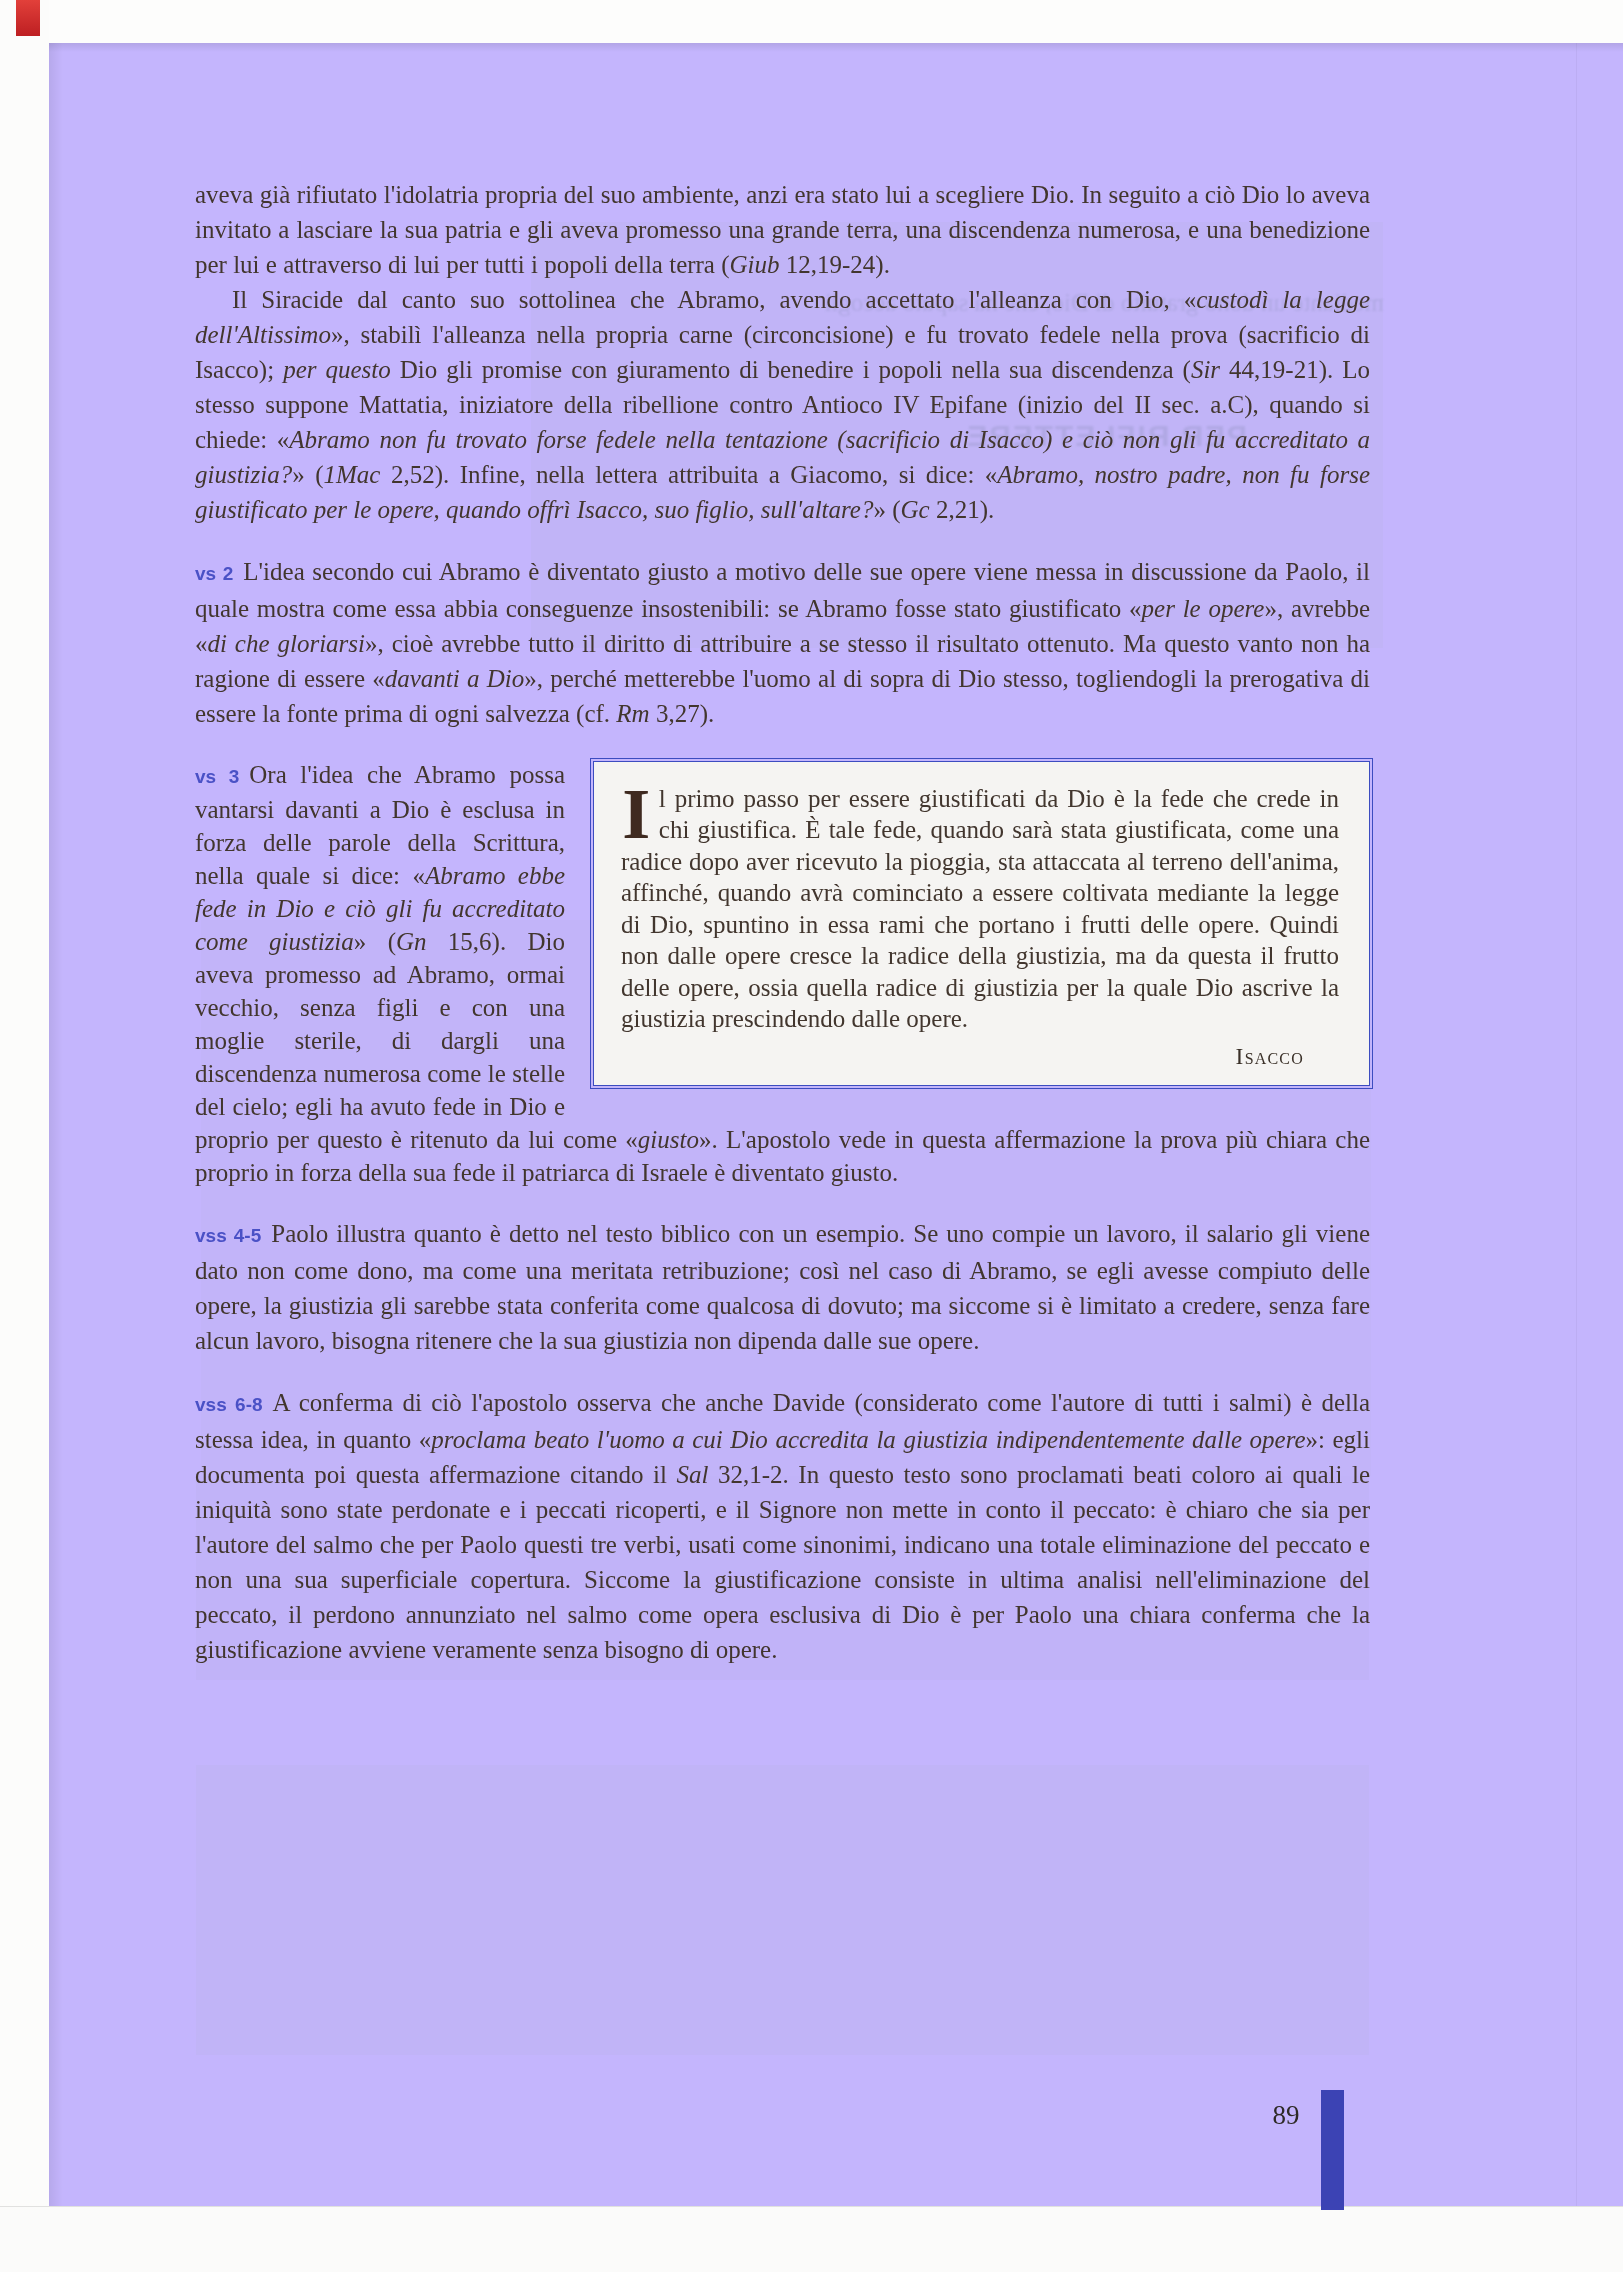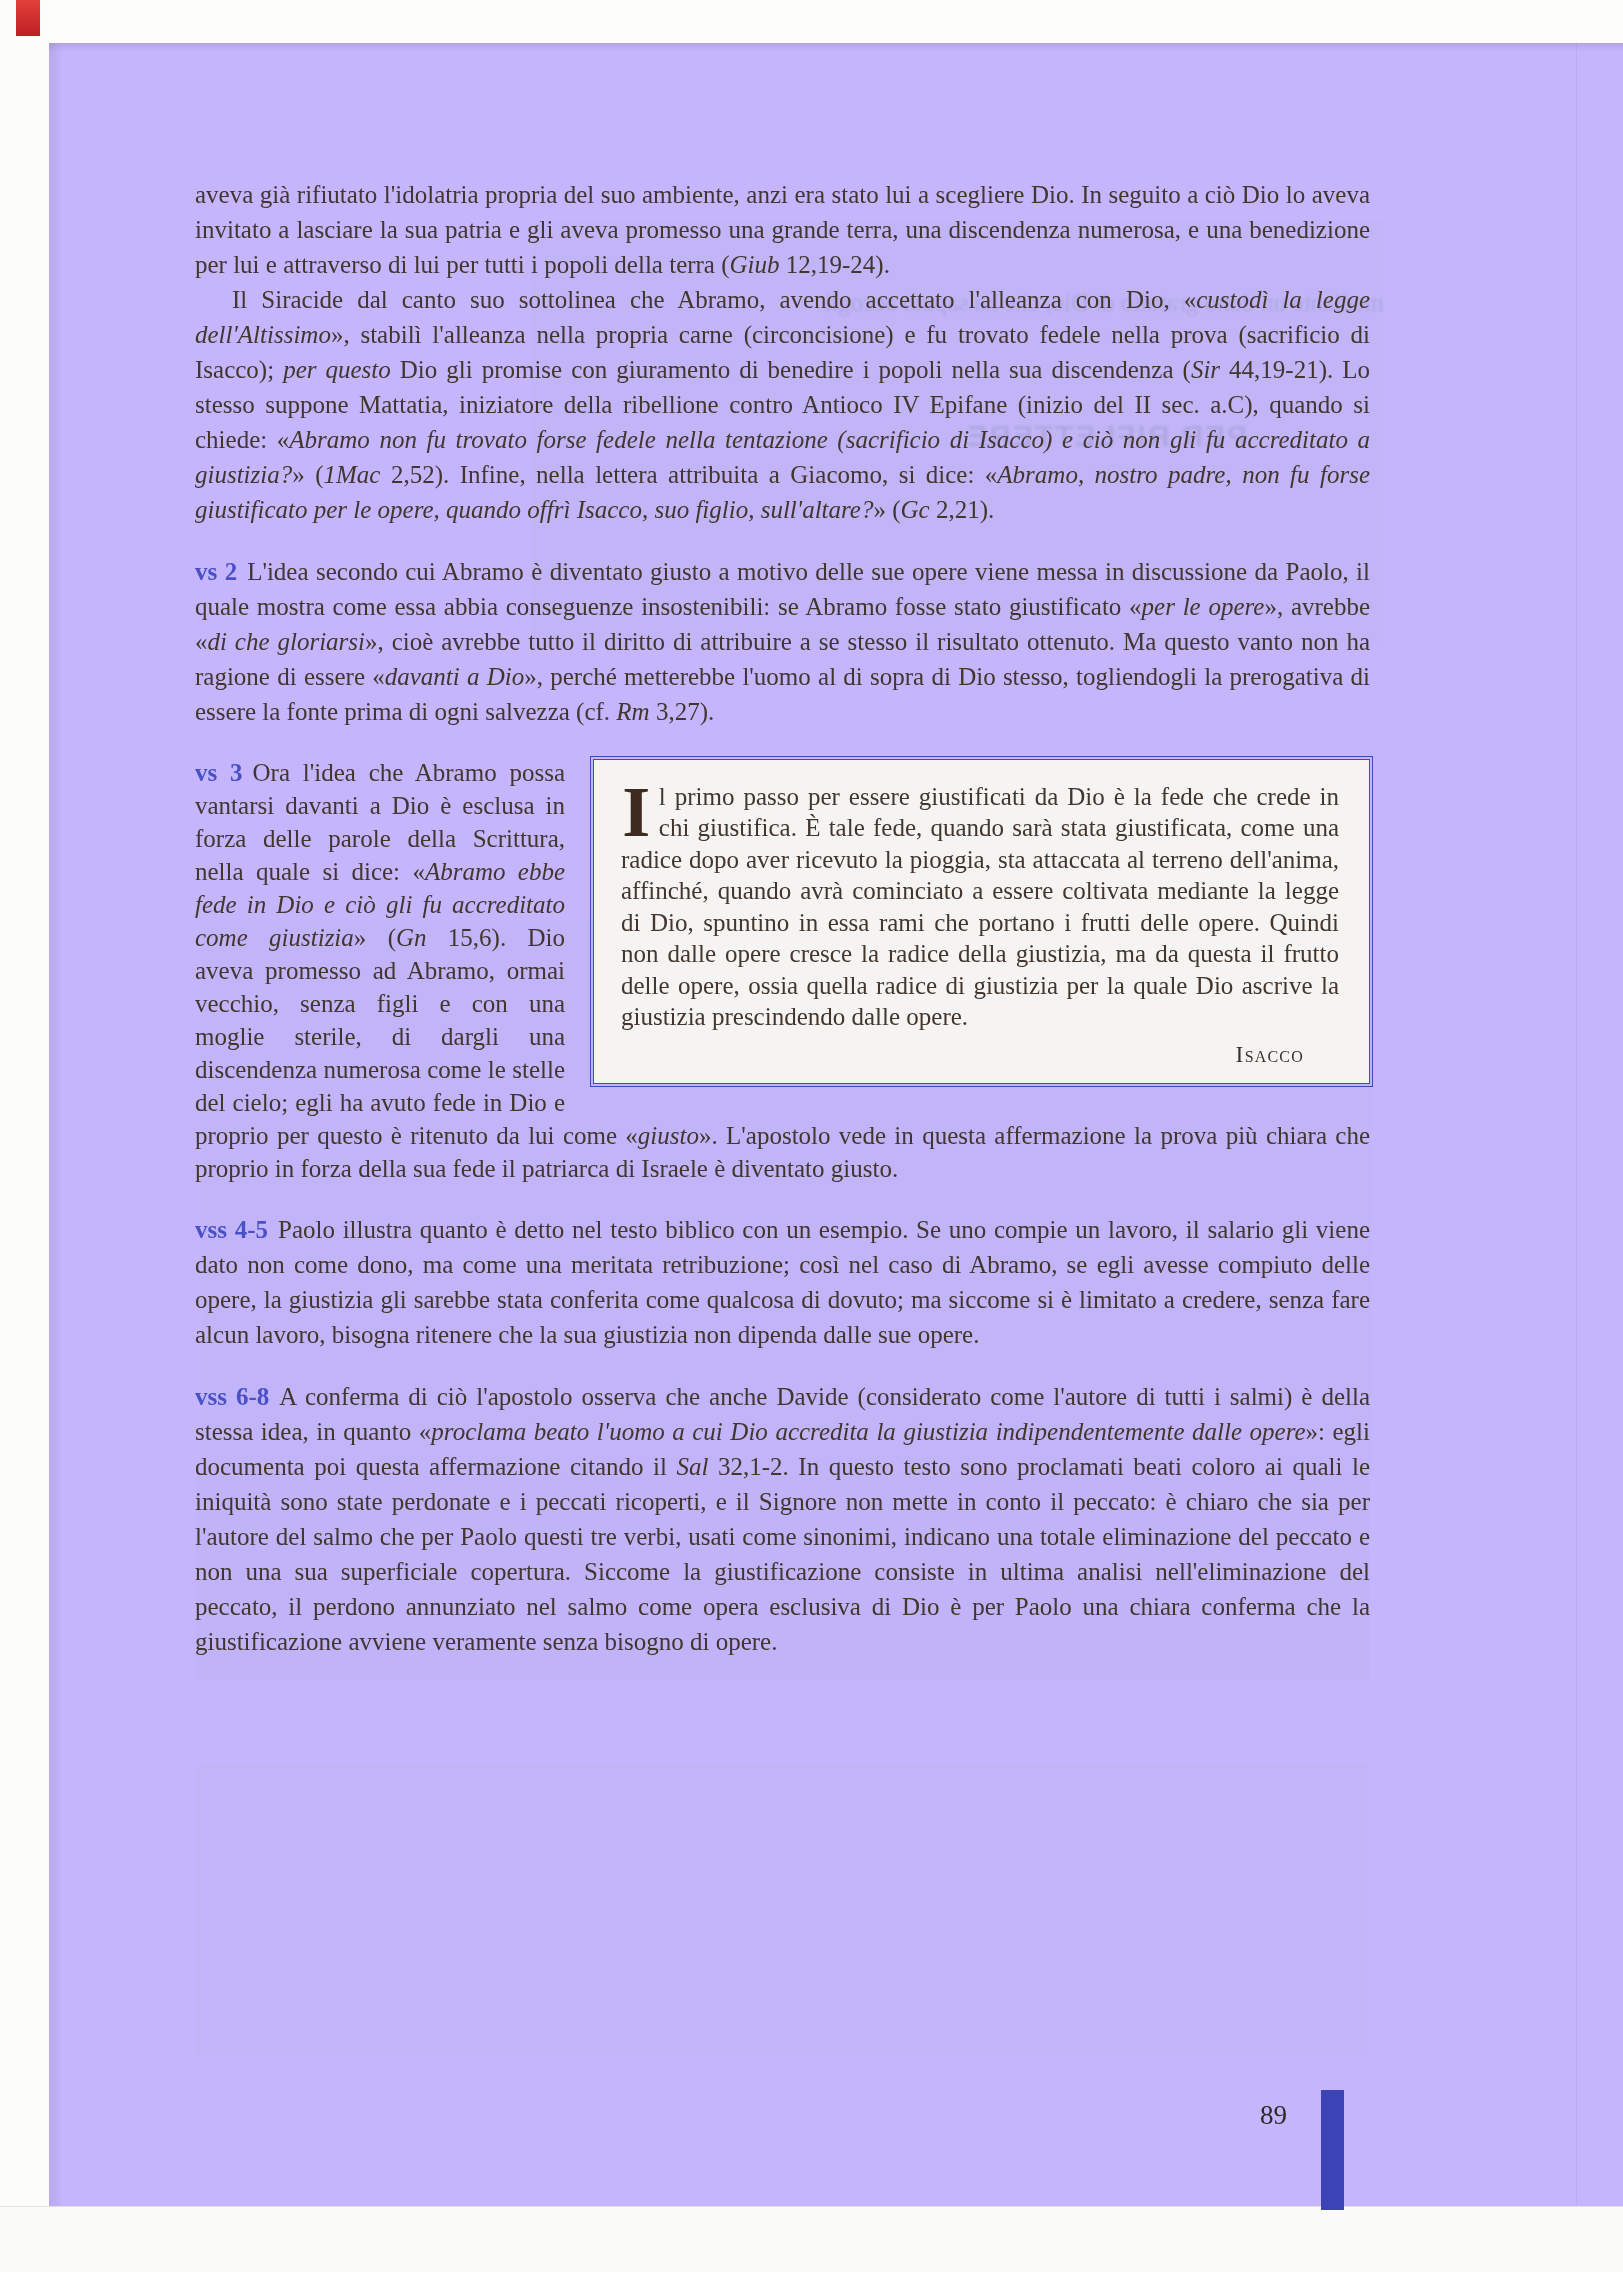--- a/index.html
+++ b/index.html
@@ -23,36 +23,36 @@
   .ghost{position:absolute;transform:scaleX(-1);color:#707a9a;opacity:0.20;
         filter:blur(1.2px);white-space:nowrap;}
   .ghost-line{left:550px;top:289px;width:834px;font-size:25px;}
   .ghost-heading{left:741px;top:419px;width:506px;font-size:30px;
         font-family:"Liberation Sans",sans-serif;font-weight:bold;letter-spacing:1.9px;}
   
   .text-block{position:absolute;left:195px;top:177px;width:1175px;z-index:2;}
   .body{font-size:25px;line-height:35px;text-align:justify;margin:0;}
   .indent{text-indent:37px;}
   .vsec{margin-top:27px;}
-  .marker{font-family:Liberation Serif, serif;font-weight:bold;
-        color:#4a51c6;margin-right:10px;font-size:25px;}
+  .marker{font-family:Liberation Sans, sans-serif;font-weight:bold;
+        color:#4a51c6;margin-right:10px;font-size:19px;}
   .it{font-style:italic;}
   
   .vs3wrap{margin-top:27px;}
   .vs3p{font-size:25px;line-height:33px;text-align:justify;margin:0;}
   .quote-box{float:right;width:777px;margin:2.5px 0 16px 28px;box-sizing:border-box;
         border:1.9px solid #3c4cc0;outline:1.2px solid #3c4cc0;outline-offset:2.5px;
         padding:21px 30px 12.4px 27px;font-size:25px;line-height:31.5px;
         text-align:justify;background:#f5f4f2;}
   .dropcap{float:left;font-size:72px;line-height:58px;font-weight:bold;
         color:#3f2a20;margin:2.5px 8.6px 0 1.2px;}
   .attribution{text-align:right;font-variant:small-caps;letter-spacing:1.2px;
         font-size:23.5px;margin-top:6.2px;padding-right:35px;color:#3a3028;clear:left;}
   
-  .page-number{position:absolute;left:1260px;top:2100px;width:52px;text-align:left;
+  .page-number{position:absolute;left:1260px;top:2100px;width:52px;text-align:center;
         font-size:27px;color:#2e2a26;z-index:3;}
   .footer-bar{position:absolute;left:1321px;top:2090px;width:23px;height:120px;
         background:#3c43b4;z-index:3;}
 </style>
 </head>
 <body>
 
 <div class="scan">
 
   <div class="scan-top"></div>

